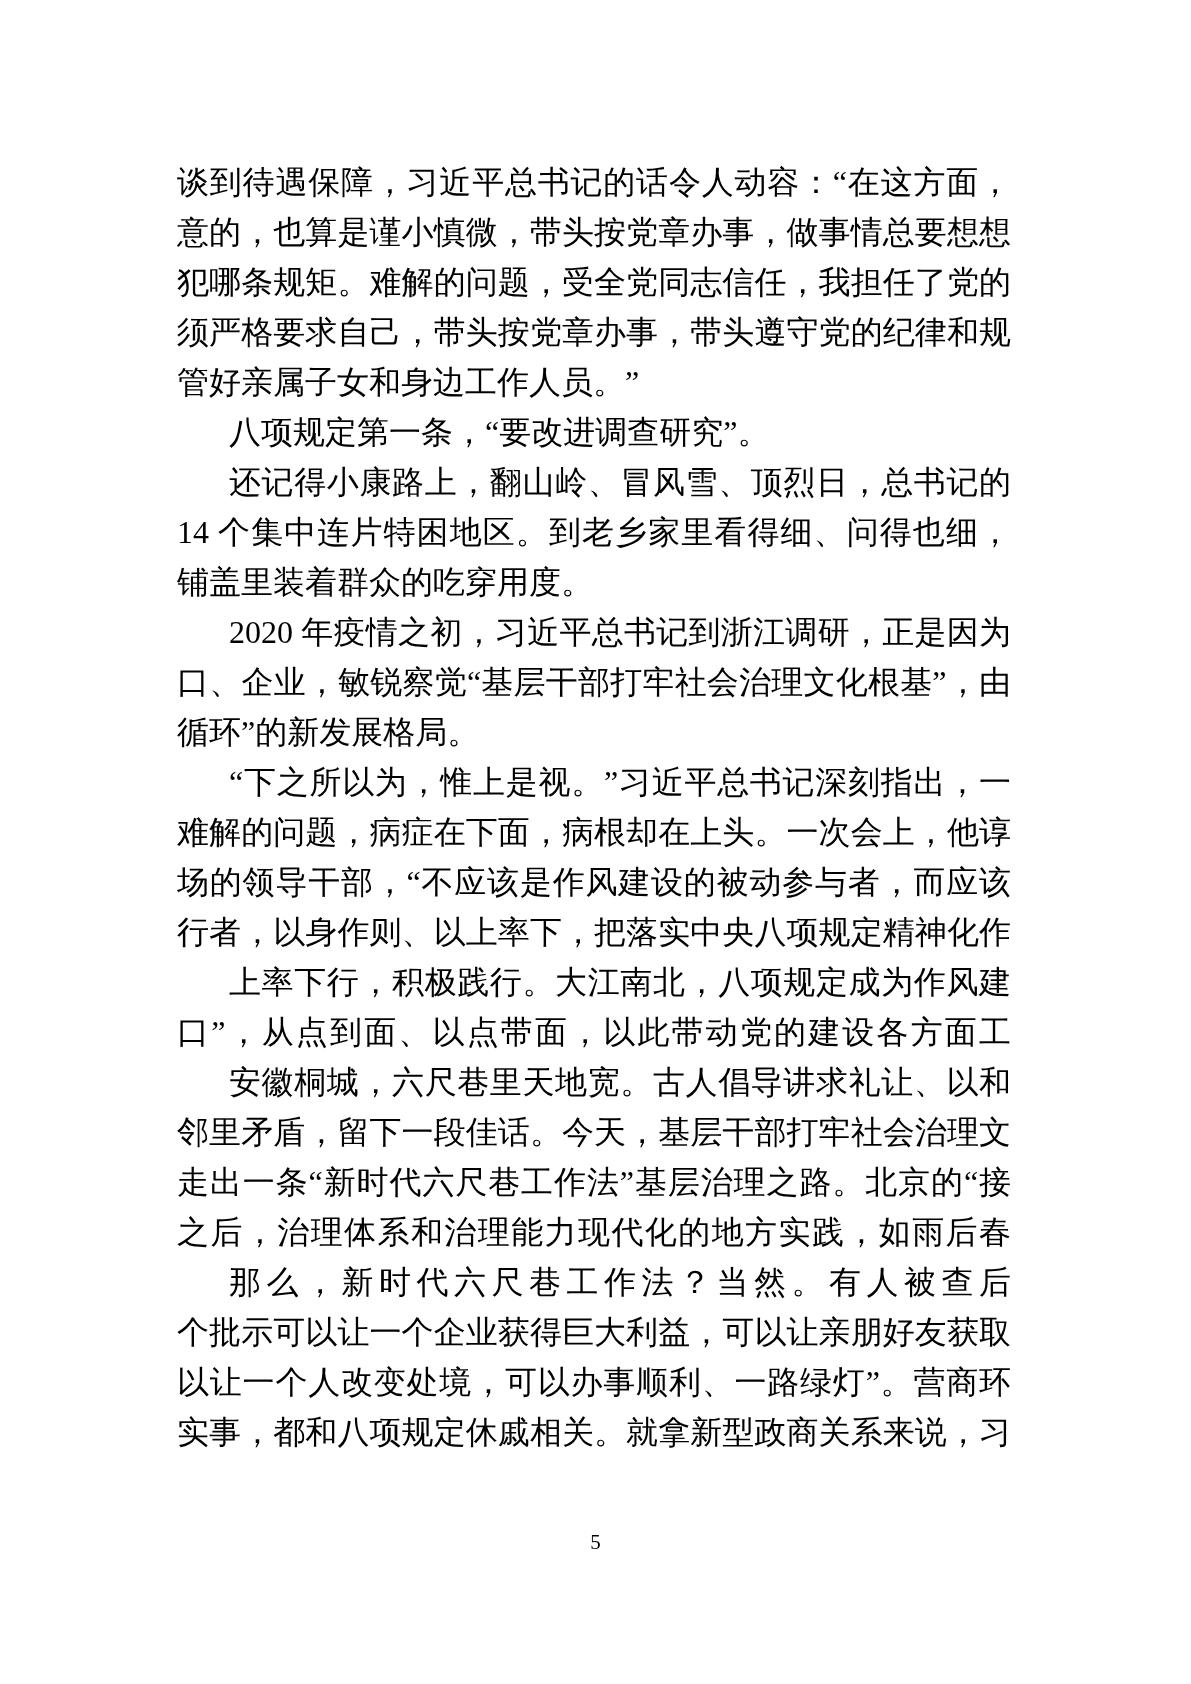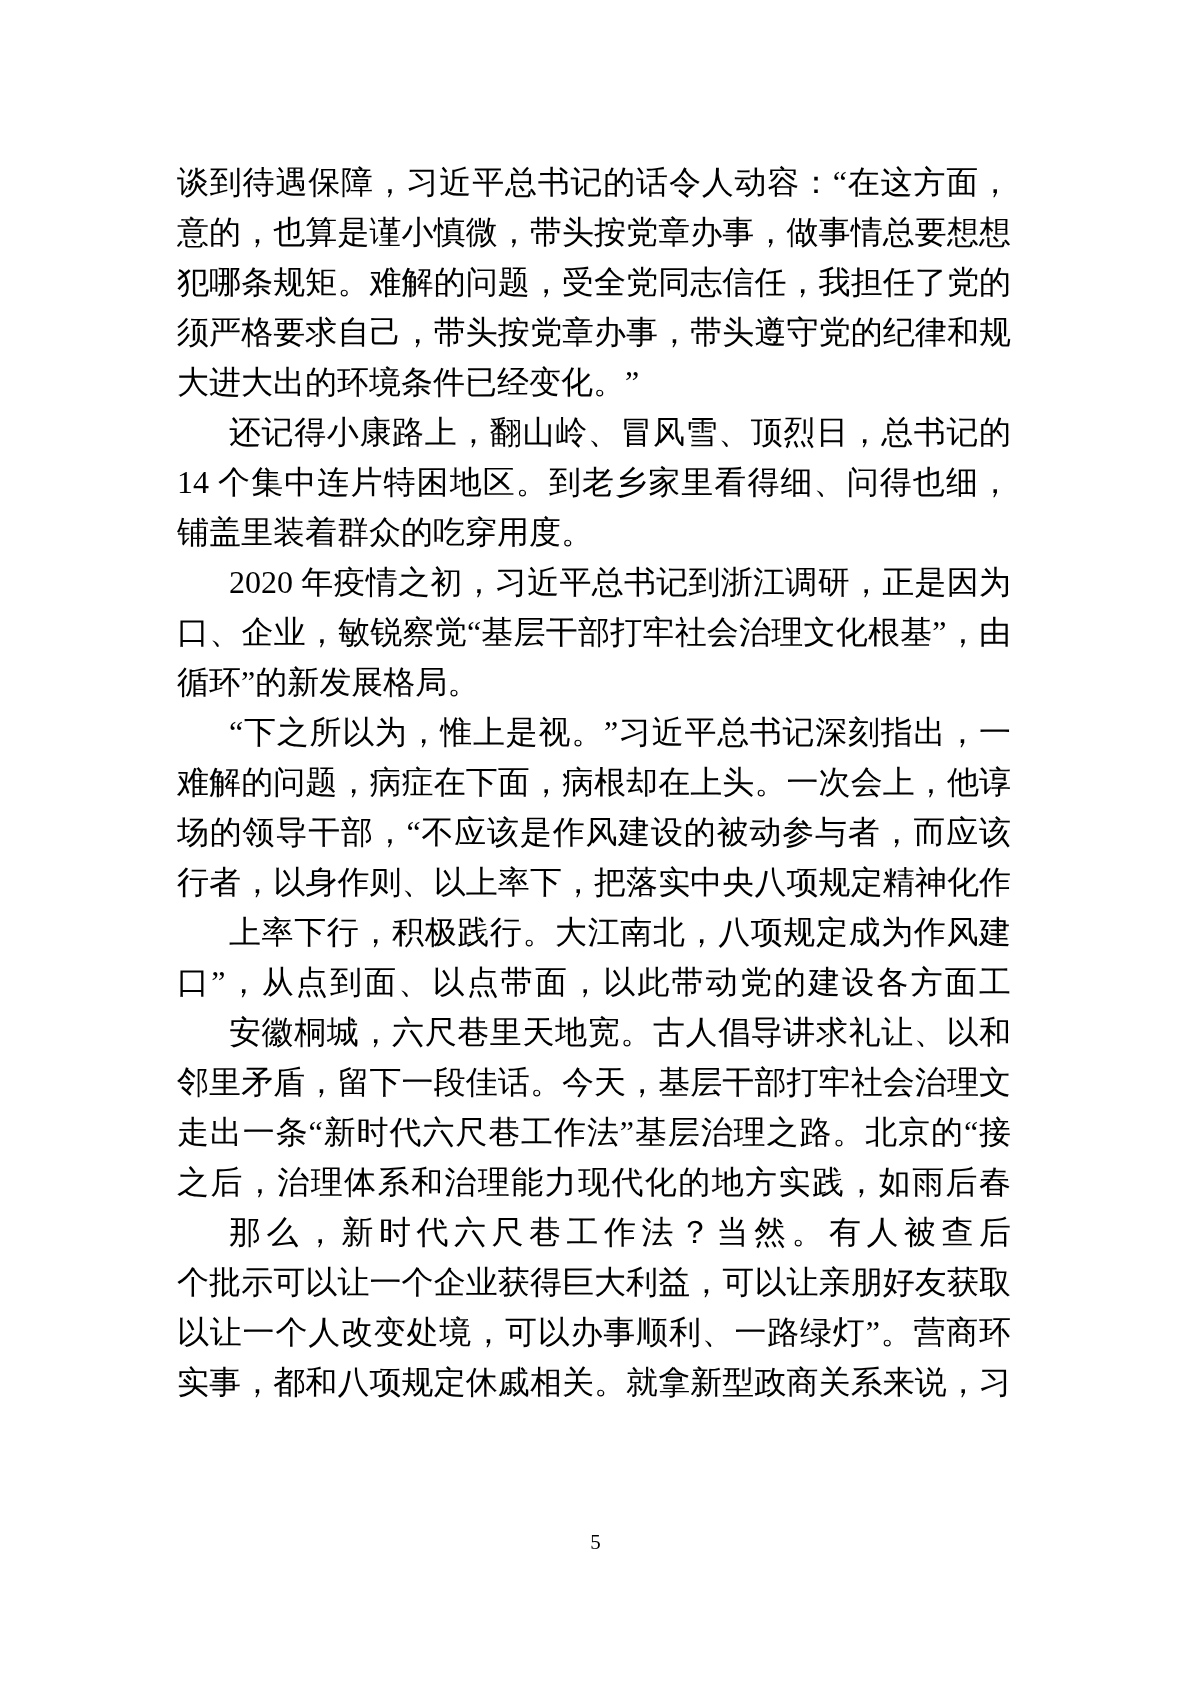--- a/index.html
+++ b/index.html
@@ -53,21 +53,22 @@
 </style>
 </head>
 <body>
 
 <div class="page">
   <div class="text-block" id="lines-container">
       <div class="line fill">谈到待遇保障，习近平总书记的话令人动容：“在这方面，我是很注</div>
       <div class="line fill">意的，也算是谨小慎微，带头按党章办事，做事情总要想想有没有触</div>
       <div class="line fill">犯哪条规矩。难解的问题，受全党同志信任，我担任了党的总书记，必</div>
       <div class="line fill">须严格要求自己，带头按党章办事，带头遵守党的纪律和规矩，带头</div>
-      <div class="line">大进大出的环境条件已经变化。”</div>
+      <div class="line">管好亲属子女和身边工作人员。”</div>
+      <div class="line indent">八项规定第一条，“要改进调查研究”。</div>
       <div class="line indent fill">还记得小康路上，翻山岭、冒风雪、顶烈日，总书记的足迹遍布</div>
       <div class="line fill">14 个集中连片特困地区。到老乡家里看得细、问得也细，因为锅里</div>
       <div class="line">铺盖里装着群众的吃穿用度。</div>
       <div class="line indent fill">2020 年疫情之初，习近平总书记到浙江调研，正是因为深入港</div>
       <div class="line fill">口、企业，敏锐察觉“基层干部打牢社会治理文化根基”，由此思考“双</div>
       <div class="line">循环”的新发展格局。</div>
       <div class="line indent fill">“下之所以为，惟上是视。”习近平总书记深刻指出，一些久拖</div>
       <div class="line fill">难解的问题，病症在下面，病根却在上头。一次会上，他谆谆告诫在</div>
       <div class="line fill">场的领导干部，“不应该是作风建设的被动参与者，而应该是积极践</div>
       <div class="line fill">行者，以身作则、以上率下，把落实中央八项规定精神化作自觉行动”。</div>

